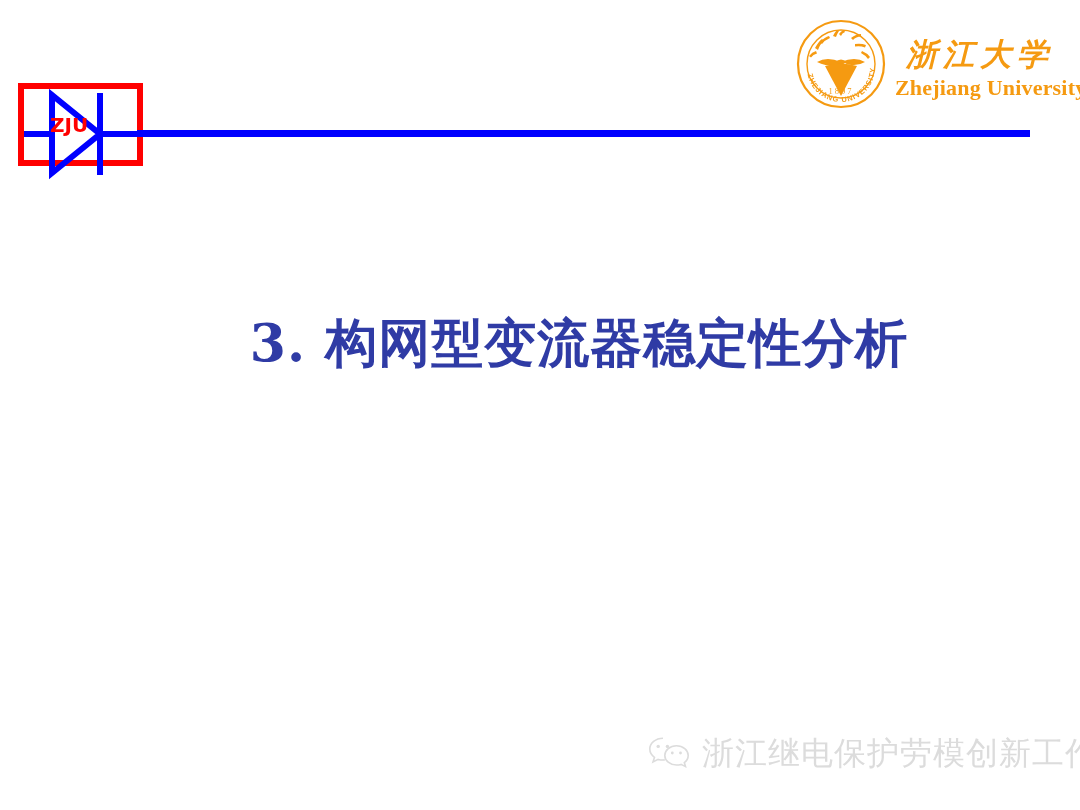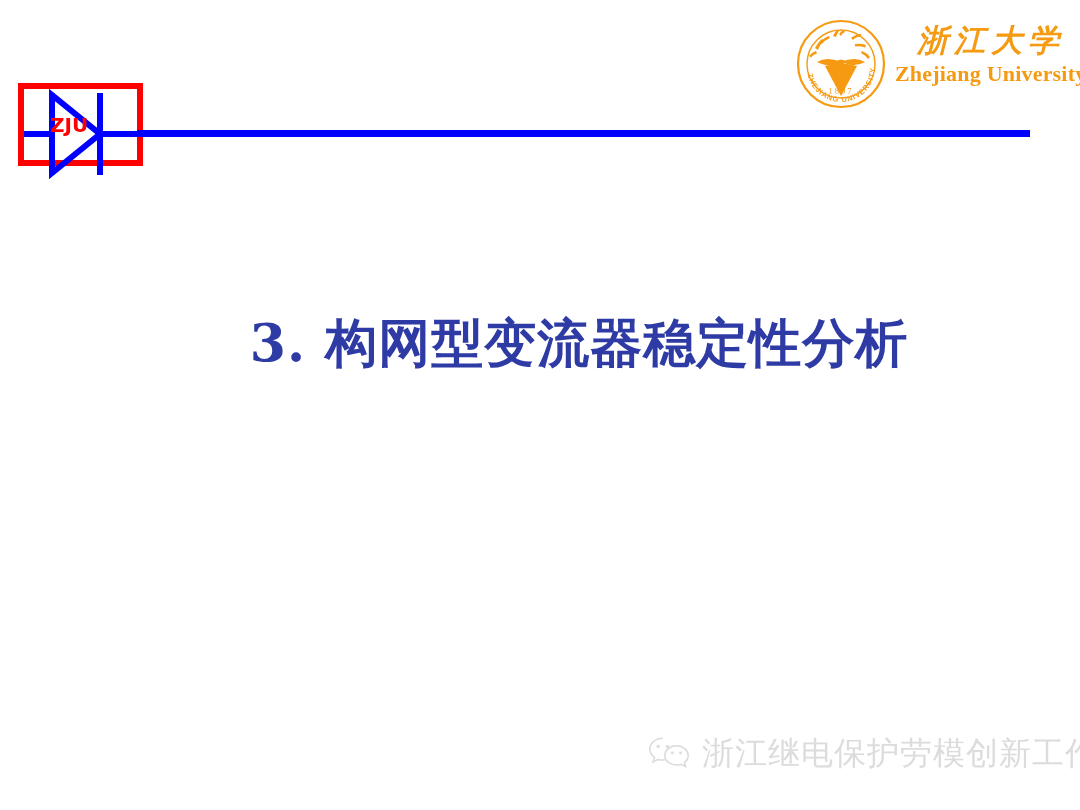--- a/index.html
+++ b/index.html
@@ -78,23 +78,23 @@
   .uni-emblem {
     position: absolute;
     left: 0;
     top: 0;
     width: 92px;
     height: 92px;
   }
   .uni-names {
     position: absolute;
     left: 100px;
-    top: 6px;
+    top: 20px;
     width: 170px;
-    text-align: right;
+    text-align: center;
   }
   .uni-cn {
     font-family: "DejaVu Serif", serif;
     font-size: 31px;
     font-weight: bold;
     font-style: italic;
     color: #f59a11;
     letter-spacing: 6px;
     line-height: 1.05;
     white-space: nowrap;

